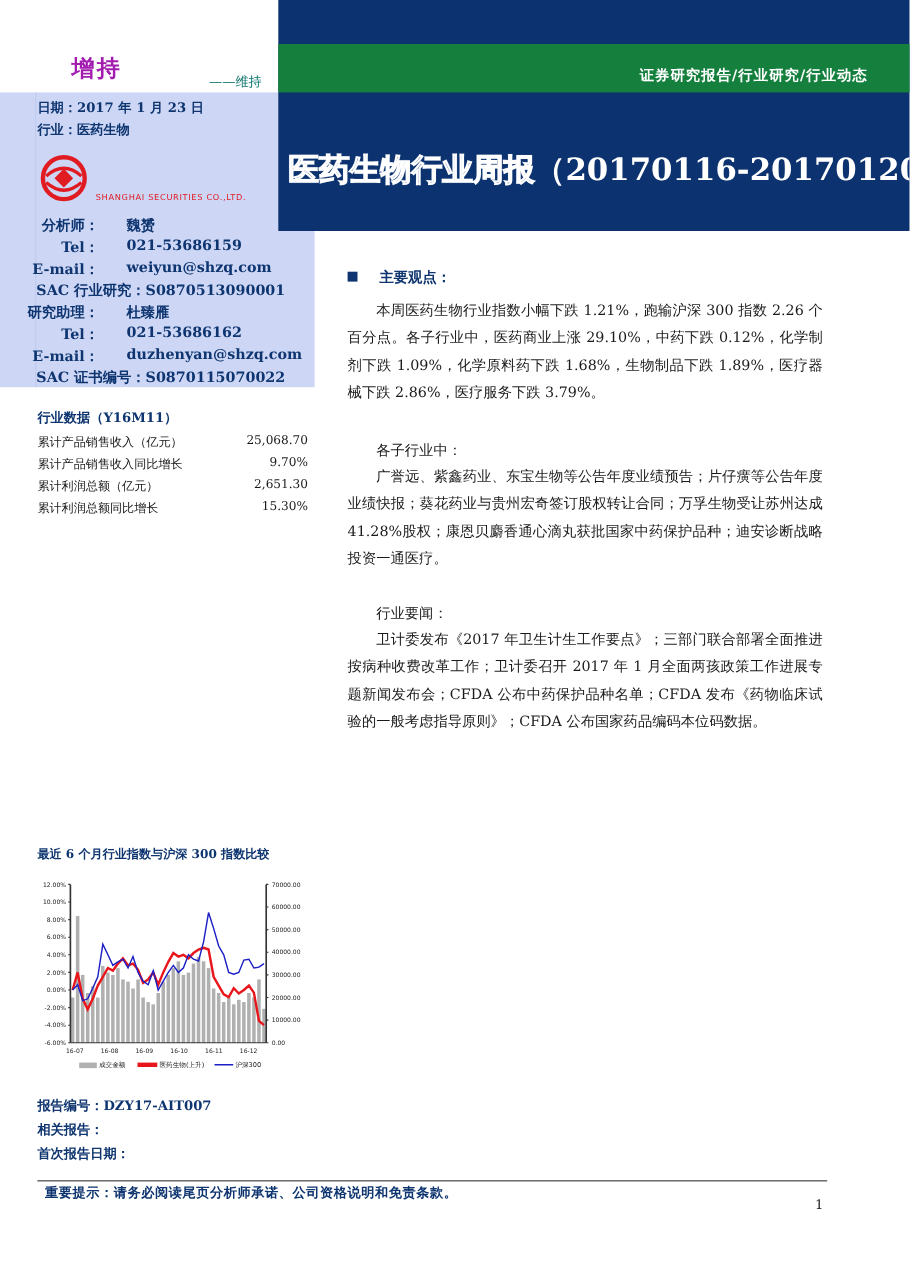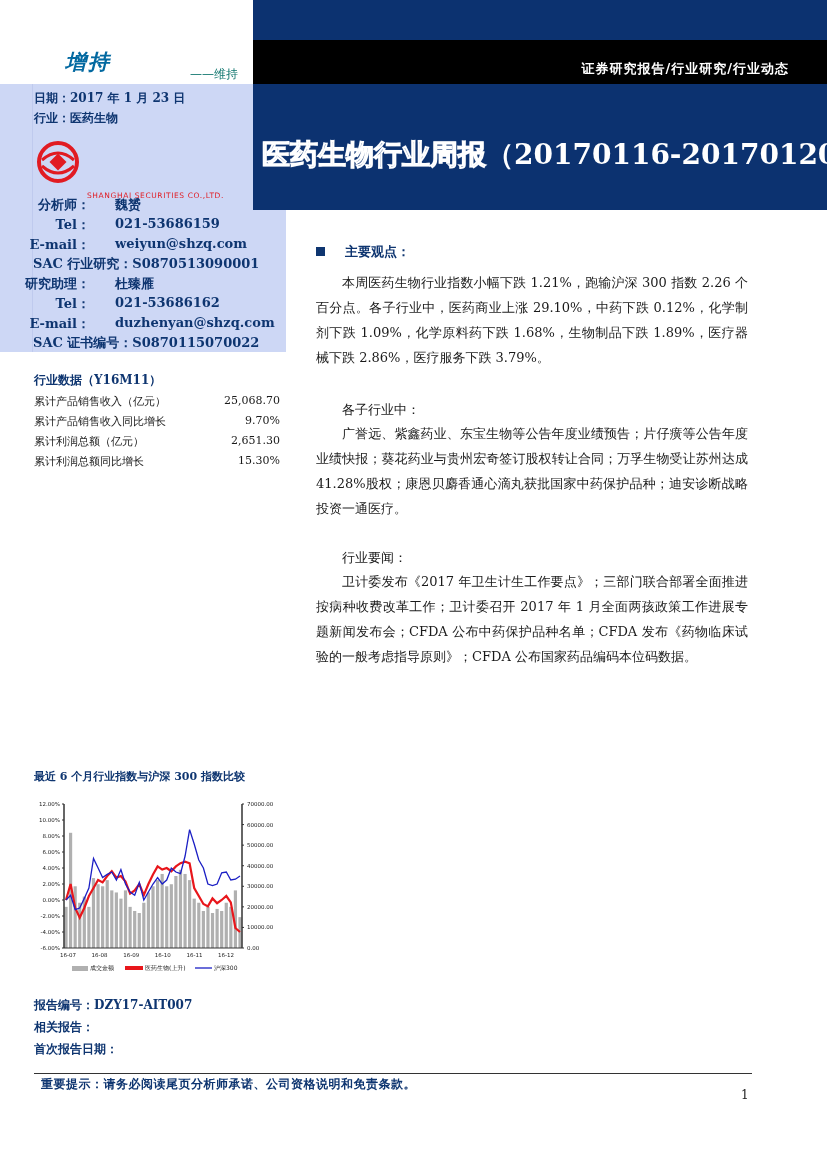--- a/index.html
+++ b/index.html
@@ -1,39 +1,39 @@
 <!DOCTYPE html>
 <html><head>
   <meta charset="utf-8">
   <style>
     * { margin: 0; padding: 0; box-sizing: border-box; }
     html, body { width: 827px; height: 1169px; background: #ffffff; overflow: hidden; }
     body { position: relative; font-family: "DejaVu Serif", "Liberation Serif", serif; color: #1a1a1a; }
 
     
-    .rating { position: absolute; left: 65px; top: 48px; font-size: 21px; font-weight: bold; color: #0369a1; letter-spacing: 2px; font-style: italic; }
+    .rating { position: absolute; left: 65px; top: 48px; font-size: 21px; font-weight: bold; color: #a21caf; letter-spacing: 2px; }
     .rating-sub { position: absolute; left: 190px; top: 66px; font-size: 12px; font-weight: normal; color: #0f766e; }
 
     
     .left-panel { position: absolute; left: 0; top: 84px; width: 286px; height: 268px; background: #cdd7f5; }
     .left-panel .divider-v { position: absolute; left: 32px; top: 0; width: 1px; height: 268px; background: #bfcaee; }
     .meta-line { position: absolute; left: 34px; font-size: 12px; font-weight: bold; color: #0e3570; }
 
     .logo { position: absolute; left: 36px; top: 138px; width: 190px; height: 48px; }
     .logo-text { position: absolute; left: 50px; top: 0; font-size: 28px; font-weight: bold; color: #e11b22; letter-spacing: 2px; font-family: "DejaVu Serif", serif; }
-    .logo-en { position: absolute; left: 51px; top: 37px; font-size: 7.5px; color: #e11b22; font-family: "DejaVu Sans", sans-serif; letter-spacing: 0.6px; white-space: nowrap; margin-top: 16px; }
+    .logo-en { position: absolute; left: 51px; top: 37px; font-size: 7.5px; color: #e11b22; font-family: "DejaVu Sans", sans-serif; letter-spacing: 0.6px; white-space: nowrap; }
 
     .contact-row { position: absolute; left: 0; width: 286px; height: 20px; font-size: 13px; font-weight: bold; color: #0e3570; }
     .contact-row .lbl { position: absolute; right: 196px; text-align: right; white-space: nowrap; }
     .contact-row .val { position: absolute; left: 115px; white-space: nowrap; }
     .contact-row .full { position: absolute; left: 33px; white-space: nowrap; }
 
     
     .navy-block { position: absolute; left: 253px; top: 0; width: 574px; height: 210px; background: #0c3270; }
-    .red-band { position: absolute; left: 253px; top: 40px; width: 574px; height: 44px; background: #000000; }
+    .red-band { position: absolute; left: 253px; top: 40px; width: 574px; height: 44px; background: #15803d; }
     .red-band-text { position: absolute; right: 38px; top: 20px; font-size: 13px; font-weight: bold; color: #ffffff; letter-spacing: 1px; }
     .main-title { position: absolute; left: 262px; top: 136px; font-size: 28px; font-weight: bold; color: #ffffff; white-space: nowrap; letter-spacing: 0px; }
     .main-title .cn { color: #0c3270; -webkit-text-stroke: 1px #ffffff; text-shadow: 0 0 1px #ffffff; }
 
     
     .ind-title { position: absolute; left: 34px; top: 372px; font-size: 12px; font-weight: bold; color: #0e3570; }
     .ind-row { position: absolute; left: 34px; width: 246px; font-size: 11px; color: #1a1a1a; }
     .ind-row .k { position: absolute; left: 0; white-space: nowrap; }
     .ind-row .v { position: absolute; right: 0; white-space: nowrap; margin-left: 48px; }
 

